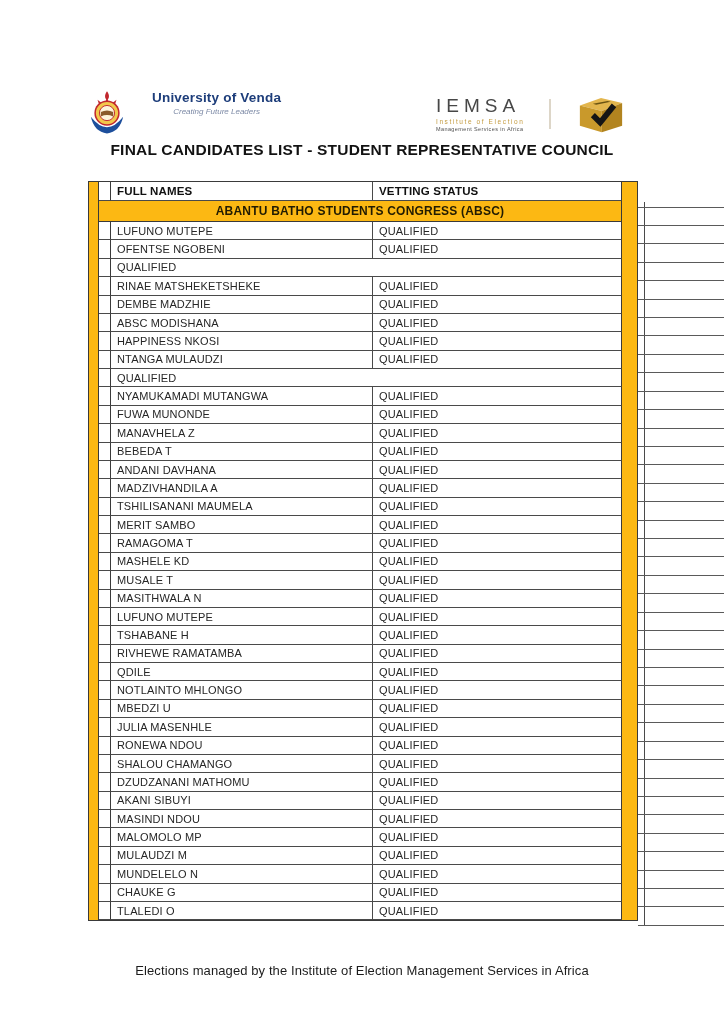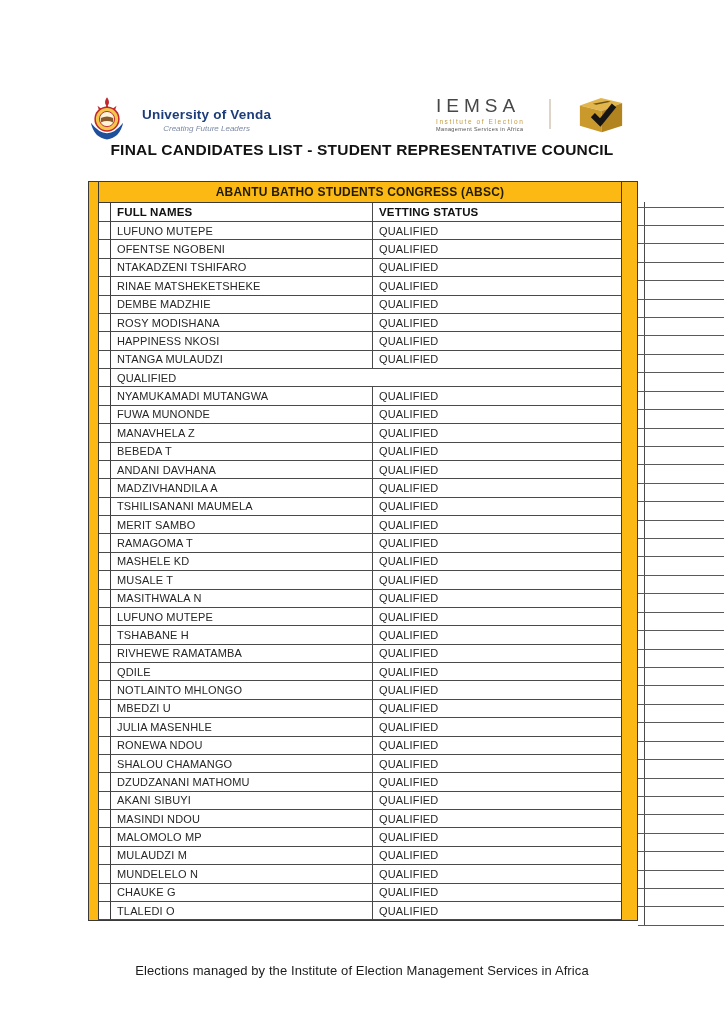--- a/index.html
+++ b/index.html
@@ -3,21 +3,21 @@
 <meta charset="utf-8">
 <style>
   * { margin:0; padding:0; box-sizing:border-box; }
   html,body { background:#e9e9e9; }
   .page {
     position:relative; width:724px; height:1024px; background:#ffffff;
     margin:0 auto; font-family:"Liberation Sans", sans-serif; overflow:hidden;
   }
 
   
-  .univen { position:absolute; left:88px; top:96px; display:flex; align-items:center; gap:16px; }
+  .univen { position:absolute; left:88px; top:90px; display:flex; gap:26px; }
   .univen-name { font-size:13.5px; font-weight:700; color:#1d3d7a; letter-spacing:0.2px; }
   .univen-tagline { font-size:8px; font-style:italic; color:#7d8aa6; text-align:center; margin-top:2px; }
 
   .iemsa { position:absolute; left:436px; top:93px; display:flex; align-items:center; gap:24px; }
   .iemsa-acronym { font-size:19px; letter-spacing:5px; color:#474747; font-weight:500; }
   .iemsa-sub1 { font-size:6.5px; color:#c49b3f; letter-spacing:1.6px; margin-top:1px; white-space:nowrap; }
   .iemsa-sub2 { font-size:5.5px; color:#4f4f4f; letter-spacing:0.4px; margin-top:1px; white-space:nowrap; }
   .iemsa-divider { width:2px; height:30px; background:#ddd6c8; }
 
   
@@ -102,72 +102,71 @@
       <polygon points="6,15 33,22 33,48 6,40" fill="#c9992b"></polygon>
       <polygon points="33,22 58,12 58,40 33,48" fill="#b2841f"></polygon>
       <polygon points="22,13 40,9.5 44,10.5 26,14.2" fill="#6b5413"></polygon>
       <path d="M22 27 L31 36 L48 15" stroke="#151515" stroke-width="7" fill="none"></path>
     </svg>
   </div>
 
   <div class="doc-title">FINAL CANDIDATES LIST - STUDENT REPRESENTATIVE COUNCIL</div>
 
   <div class="ctable">
-    <div class="trow band-row">
-      <div class="band-cellA"></div>
-      <div class="band-merged">ABANTU BATHO STUDENTS CONGRESS (ABSC)</div>
-      <div class="band-cellE"></div>
-    </div>
     <div class="trow header-row">
       <div class="cellA"></div>
       <div class="cellB"></div>
       <div class="cellC cellText th">FULL NAMES</div>
       <div class="cellD cellText th">VETTING STATUS</div>
       <div class="cellE"></div>
     </div>
+    <div class="trow band-row">
+      <div class="band-cellA"></div>
+      <div class="band-merged">ABANTU BATHO STUDENTS CONGRESS (ABSC)</div>
+      <div class="band-cellE"></div>
+    </div>
     <div id="rows">
         <div class="trow data-row">
           <div class="cellA"></div>
           <div class="cellB"></div>
           <div class="cellC cellText">LUFUNO MUTEPE</div>
           <div class="cellD cellText">QUALIFIED</div>
           <div class="cellE"></div>
         </div>
         <div class="trow data-row">
           <div class="cellA"></div>
           <div class="cellB"></div>
           <div class="cellC cellText">OFENTSE NGOBENI</div>
           <div class="cellD cellText">QUALIFIED</div>
           <div class="cellE"></div>
         </div>
         <div class="trow data-row">
           <div class="cellA"></div>
           <div class="cellB"></div>
-          <div class="cellC cellText">NTAKADZENI TSHIFARO</div>
           <div class="cellD cellText">QUALIFIED</div>
           <div class="cellE"></div>
         </div>
         <div class="trow data-row">
           <div class="cellA"></div>
           <div class="cellB"></div>
           <div class="cellC cellText">RINAE MATSHEKETSHEKE</div>
           <div class="cellD cellText">QUALIFIED</div>
           <div class="cellE"></div>
         </div>
         <div class="trow data-row">
           <div class="cellA"></div>
           <div class="cellB"></div>
           <div class="cellC cellText">DEMBE MADZHIE</div>
           <div class="cellD cellText">QUALIFIED</div>
           <div class="cellE"></div>
         </div>
         <div class="trow data-row">
           <div class="cellA"></div>
           <div class="cellB"></div>
-          <div class="cellC cellText">ROSY MODISHANA</div>
+          <div class="cellC cellText">ABSC MODISHANA</div>
           <div class="cellD cellText">QUALIFIED</div>
           <div class="cellE"></div>
         </div>
         <div class="trow data-row">
           <div class="cellA"></div>
           <div class="cellB"></div>
           <div class="cellC cellText">HAPPINESS NKOSI</div>
           <div class="cellD cellText">QUALIFIED</div>
           <div class="cellE"></div>
         </div>

